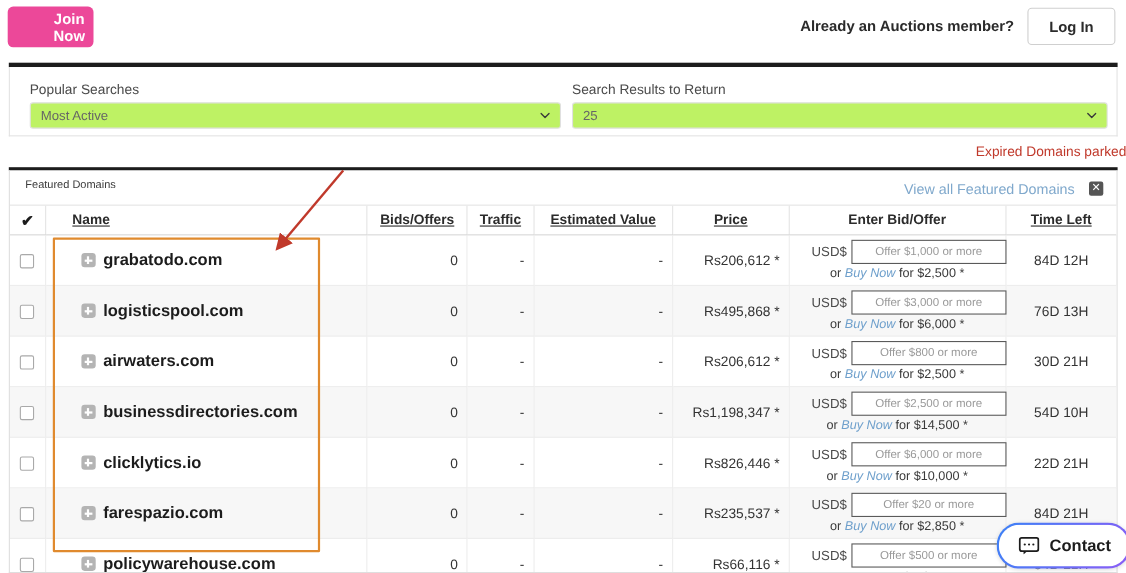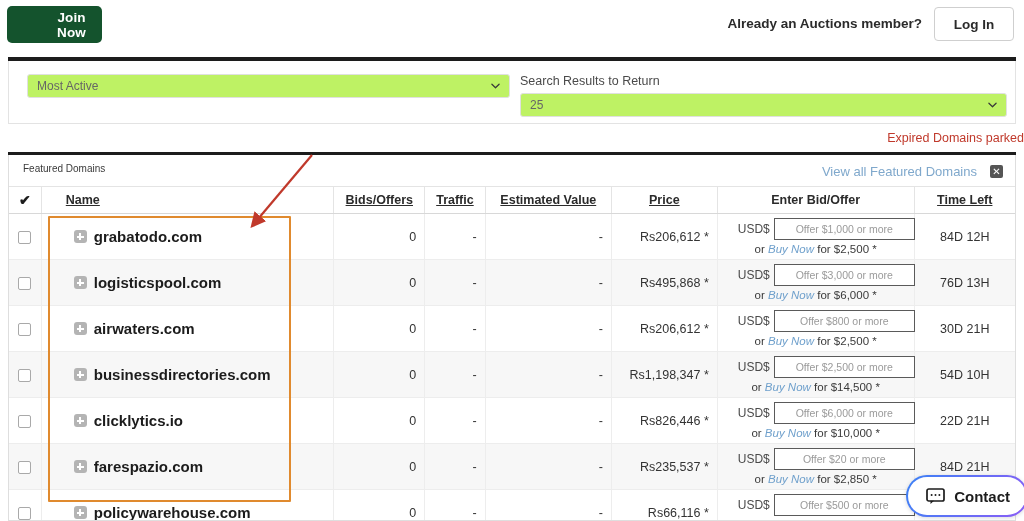--- a/index.html
+++ b/index.html
@@ -12,22 +12,22 @@
     color: #2b2b2b;
   }
   #page { position: relative; width: 1024px; height: 521px; background:#fff; }
 
   
   .topbar {
     position: absolute; left:0; top:0; width:1024px; height:52px;
     background:#fff;
   }
   .join-btn {
-    position:absolute; left:7px; top:6px; width:95px; height:37px;
-    background:#14532d; border:none; border-radius:5px;
+    position:absolute; left:7px; top:6px; width:78px; height:37px;
+    background:#ec4899; border:none; border-radius:5px;
     color:#fff; font-size:13.5px; font-weight:bold;
     font-family:"Liberation Sans", sans-serif;
     letter-spacing:.1px; cursor:pointer;
     display:flex; align-items:center; justify-content:center;padding-left:40px;
   }
   .member-text {
     position:absolute; right:102px; top:16px;
     font-size:13.5px; font-weight:bold; color:#2b2b2b;
     white-space:nowrap;
   }
@@ -202,20 +202,21 @@
   <div class="topbar">
     <button class="join-btn">Join Now</button>
     <span class="member-text">Already an Auctions member?</span>
     <button class="login-btn">Log In</button>
   </div>
 
   <div class="panel-rule"></div>
   <div class="search-panel">
 
     <div class="field" id="field-popular">
+      <span class="field-label">Popular Searches</span>
       <div class="select-box">
         <span>Most Active</span>
         <span class="chev">
           <svg viewBox="0 0 10 10" width="9" height="9">
               <path d="M1 3 L5 7 L9 3" stroke="#3a3a3a" stroke-width="1.4" fill="none" stroke-linecap="round" stroke-linejoin="round"></path>
             </svg>
         </span>
       </div>
     </div>
 

